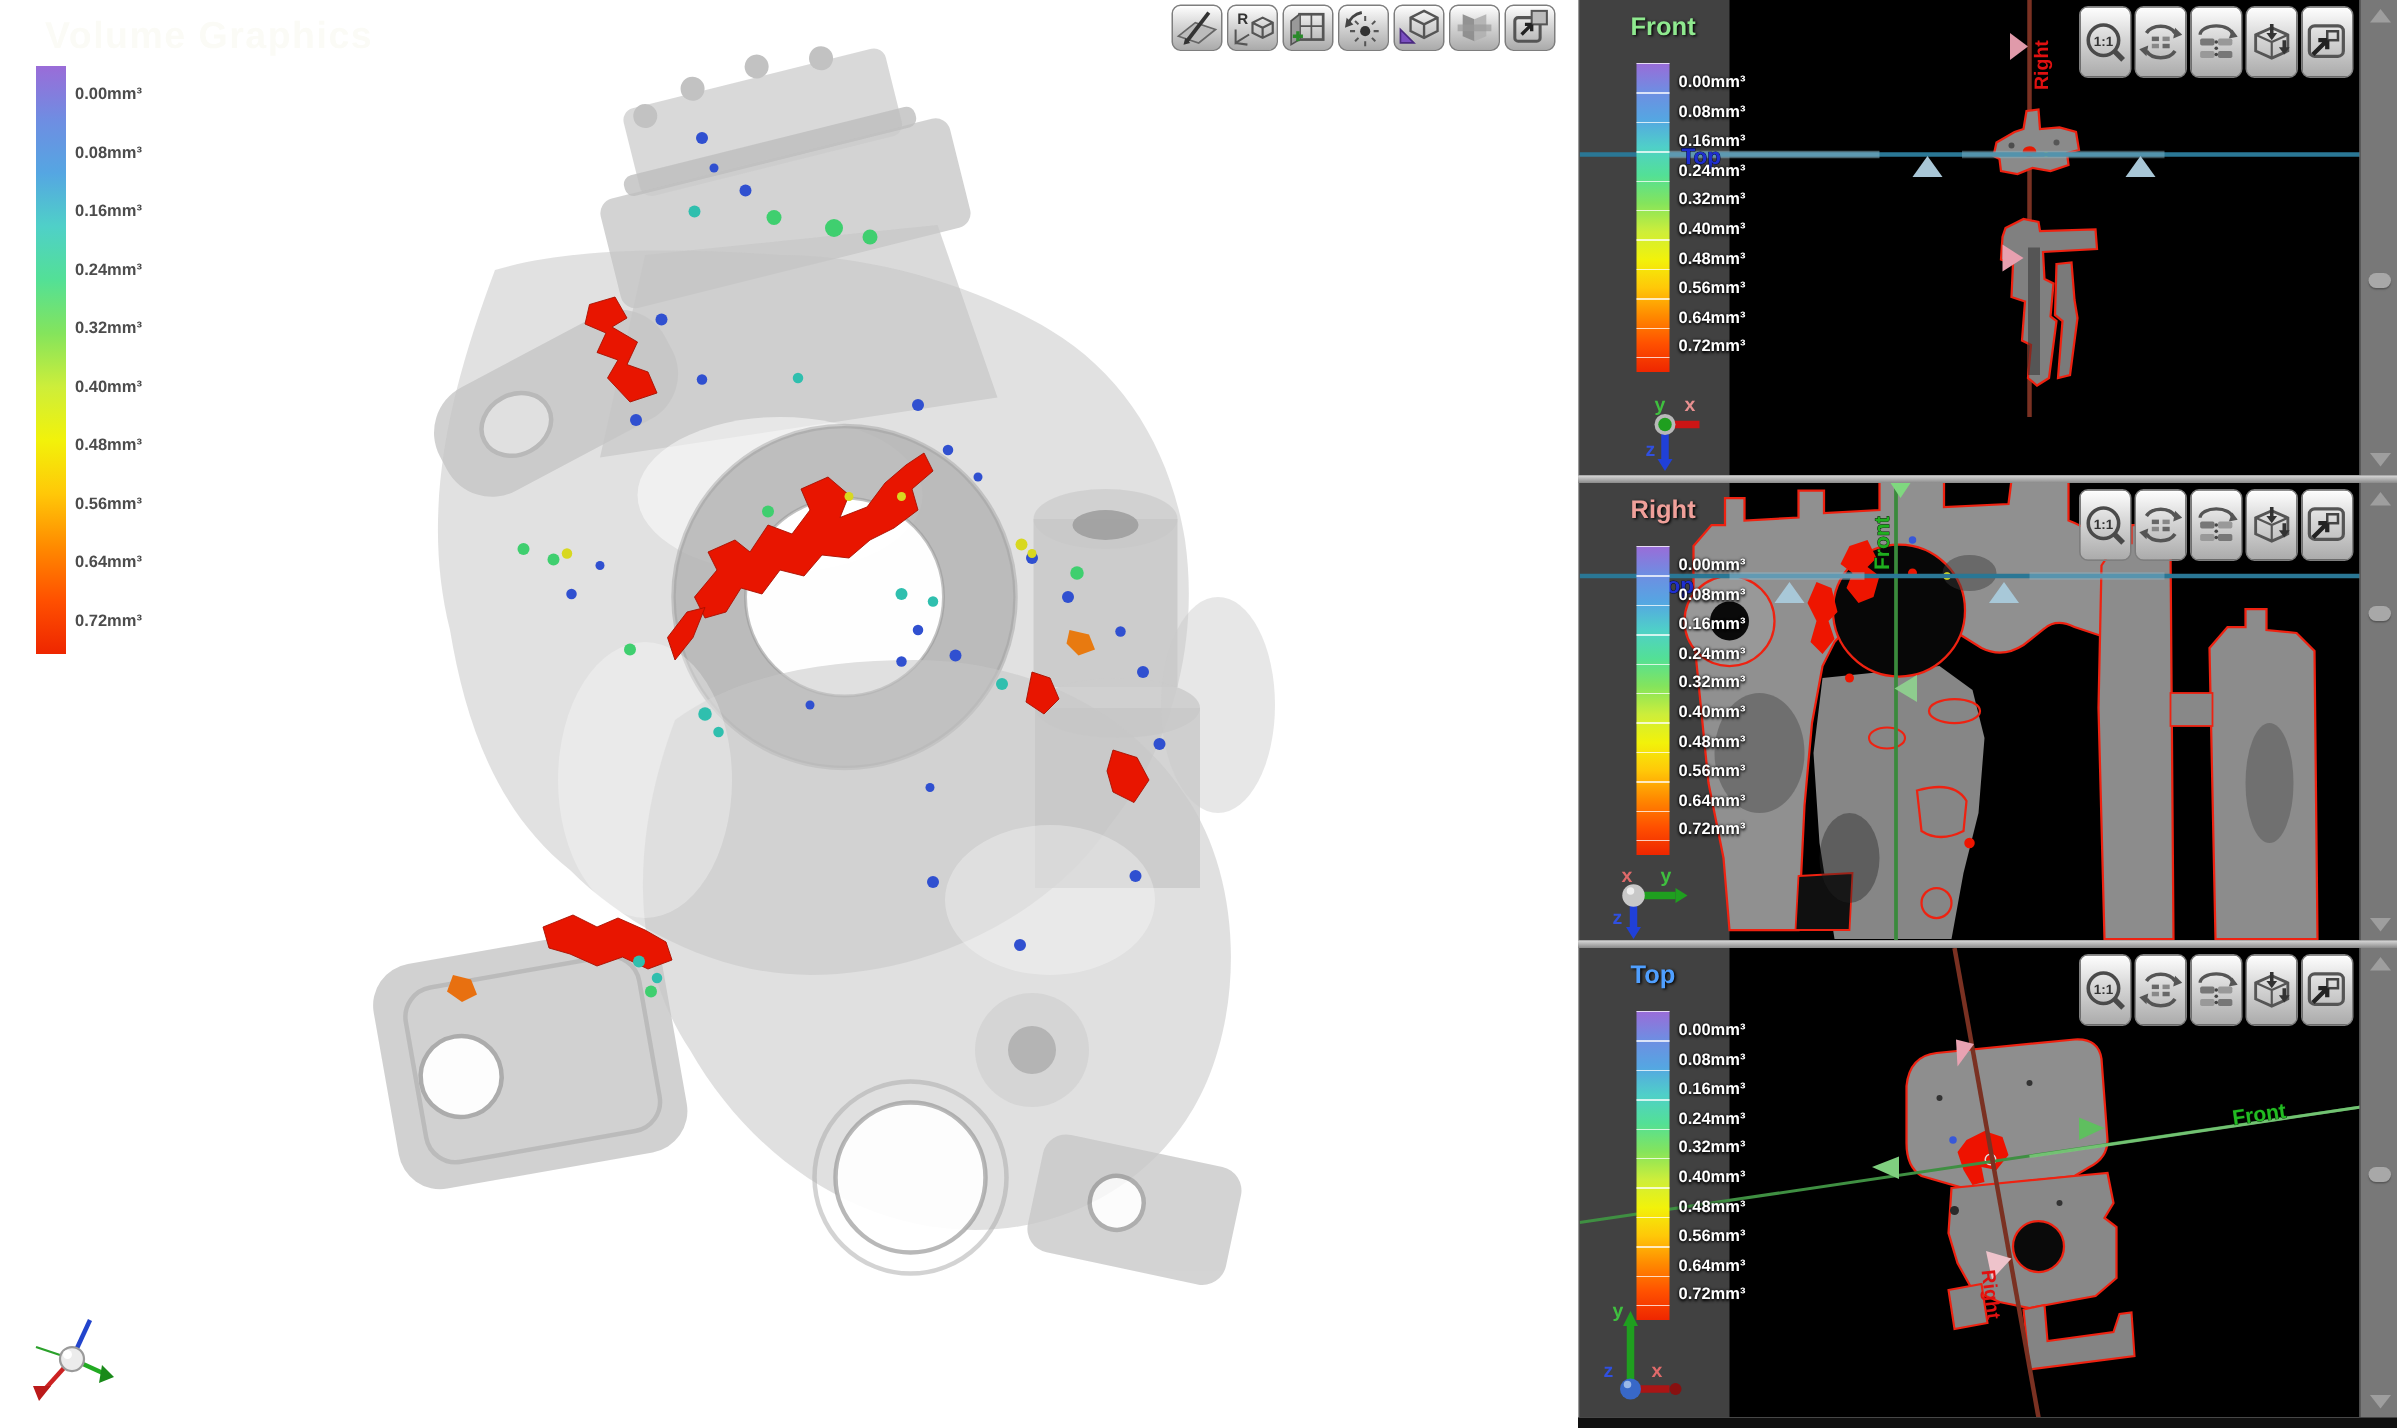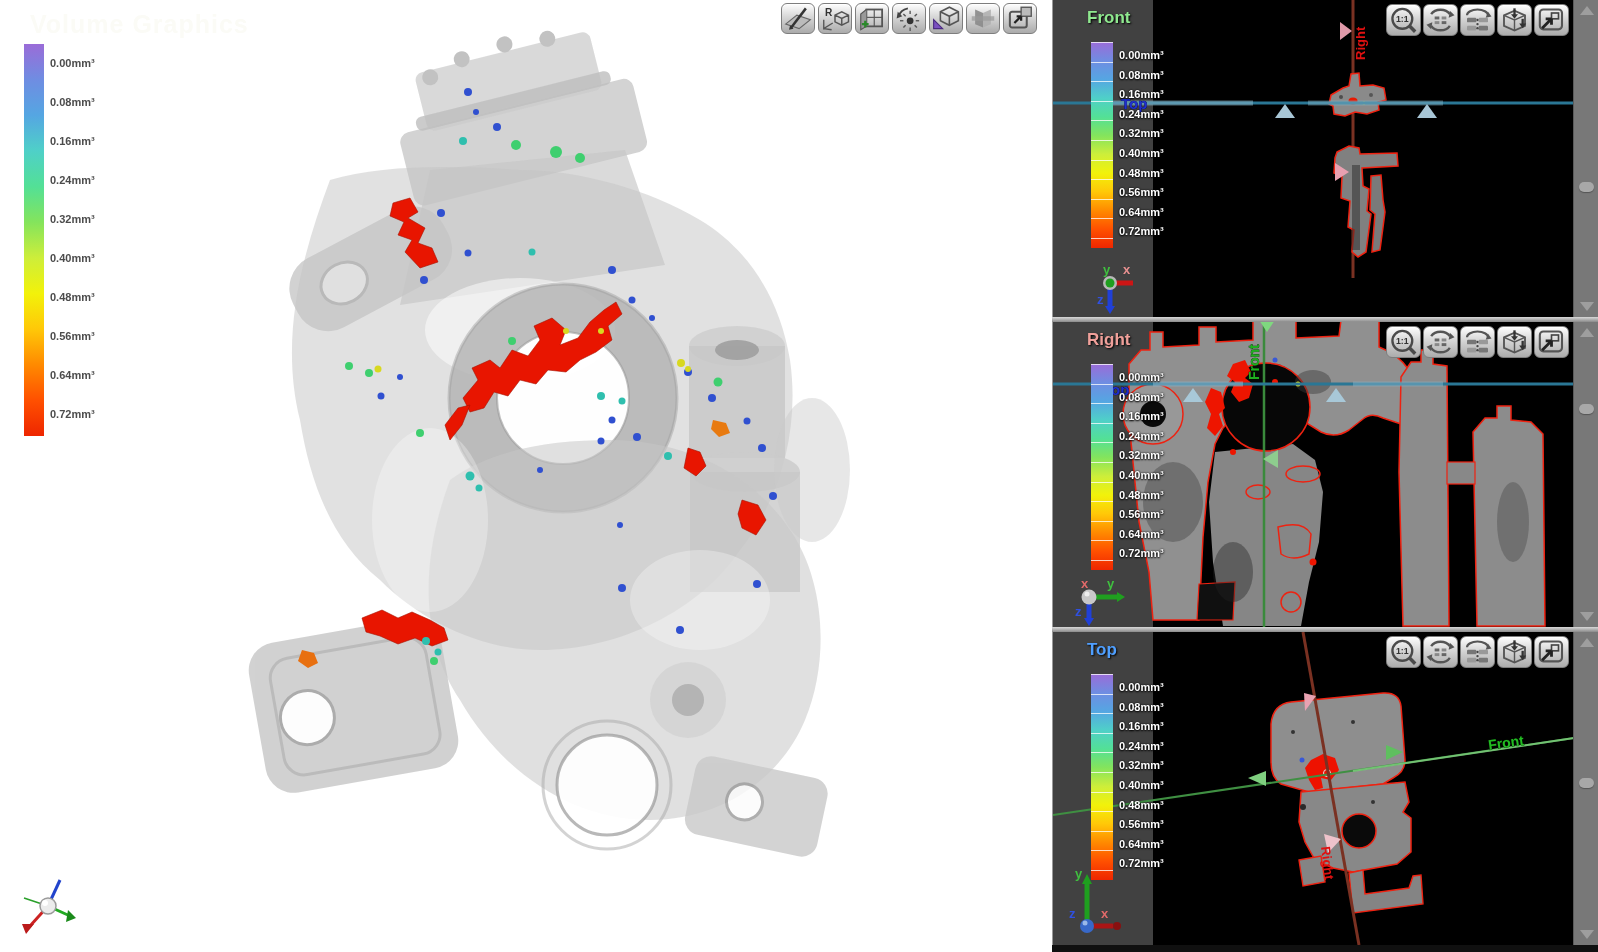--- a/index.html
+++ b/index.html
@@ -27,21 +27,21 @@
   .sep{position:absolute;left:1052px;width:546px;height:5px;background:linear-gradient(#d8d8d8,#8a8a8a);}
   .sep1{top:317px;} .sep2{top:627px;}
   .bottom-strip{position:absolute;left:1052px;top:945px;width:546px;height:7px;background:#101010;}
   .strip{position:absolute;left:0;top:0;bottom:0;width:100px;background:rgba(142,142,142,.46);}
   .panel-title{position:absolute;left:34px;top:8px;font-size:17px;font-weight:bold;text-shadow:1px 1px 2px #000;}
   .panel .leg-bar{left:38px;top:42px;width:22px;height:206px;}
   .panel .leg-bar:after{content:"";position:absolute;inset:0;
      background:repeating-linear-gradient(to bottom,rgba(255,255,255,.75) 0 1px,transparent 1px 19.6px);}
   .panel .leg-label{left:66px;font-size:11px;font-weight:bold;color:#fff;text-shadow:0 1px 2px #000,0 0 2px #000;}
   .panel .toolbar{right:30px;top:4px;gap:2px;}
-  .panel .tbtn{width:35px;height:32px;}
+  .panel .tbtn{width:35px;height:48px;}
   .viewport{position:absolute;left:0;top:0;}
   
   .sbar{position:absolute;right:0;top:0;bottom:0;width:25px;background:#787878;border-left:1px solid #5a5a5a;}
   .sb-up,.sb-down{position:absolute;left:6px;width:0;height:0;border-left:7px solid transparent;border-right:7px solid transparent;}
   .sb-up{top:6px;border-bottom:9px solid #9e9e9e;}
   .sb-down{bottom:6px;border-top:9px solid #9e9e9e;}
   .sb-thumb{position:absolute;left:5px;width:15px;height:10px;border-radius:5px;background:#a8a8a8;box-shadow:0 1px 1px #555;}
   .gizmo{position:absolute;}
   text{font-family:"Liberation Sans",sans-serif;}
 </style>

